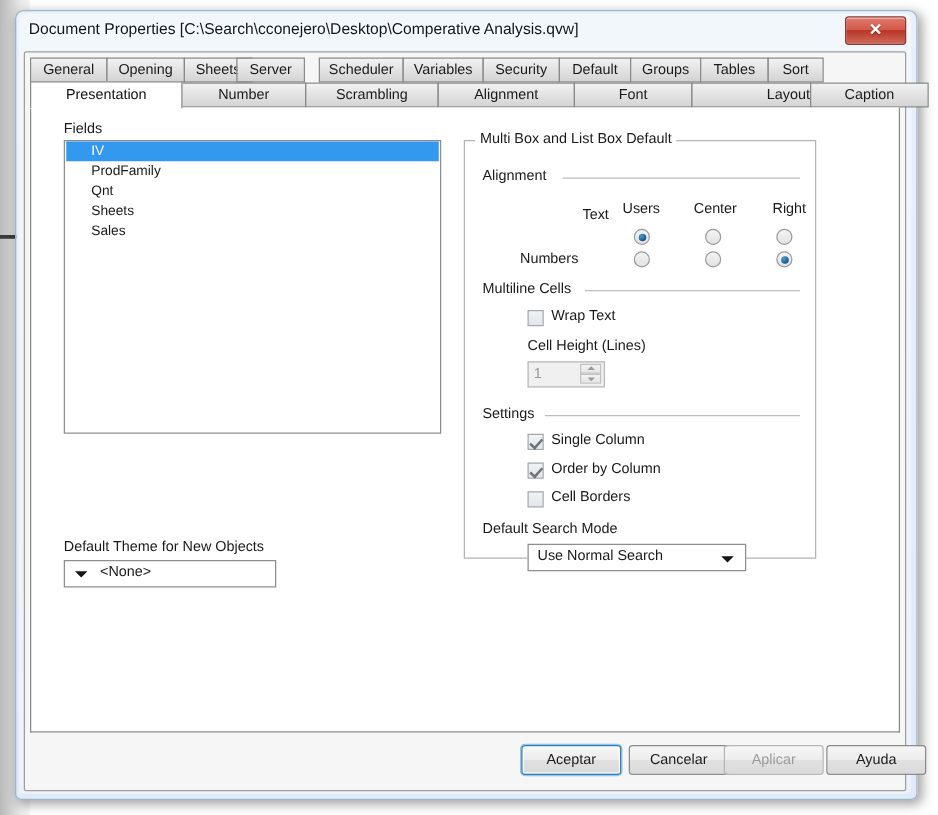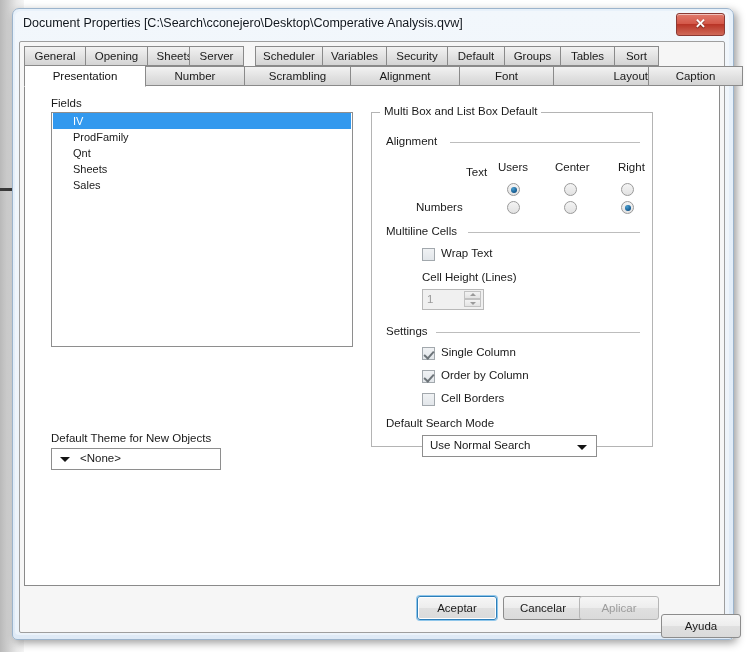--- a/index.html
+++ b/index.html
@@ -422,17 +422,17 @@
             <div class="sm-arrow"></div>
           </div>
         </div>
       </div>
     </div>
 
     <div class="footer">
       <div class="btn default" style="left:397px;">Aceptar</div>
       <div class="btn" style="left:483px;">Cancelar</div>
       <div class="btn disabled" style="left:559px;">Aplicar</div>
-      <div class="btn" style="left:641px;margin-top:18px;">Ayuda</div>
+      <div class="btn" style="left:641px;">Ayuda</div>
     </div>
 
   </div>
 </div>
 
 </body></html>

